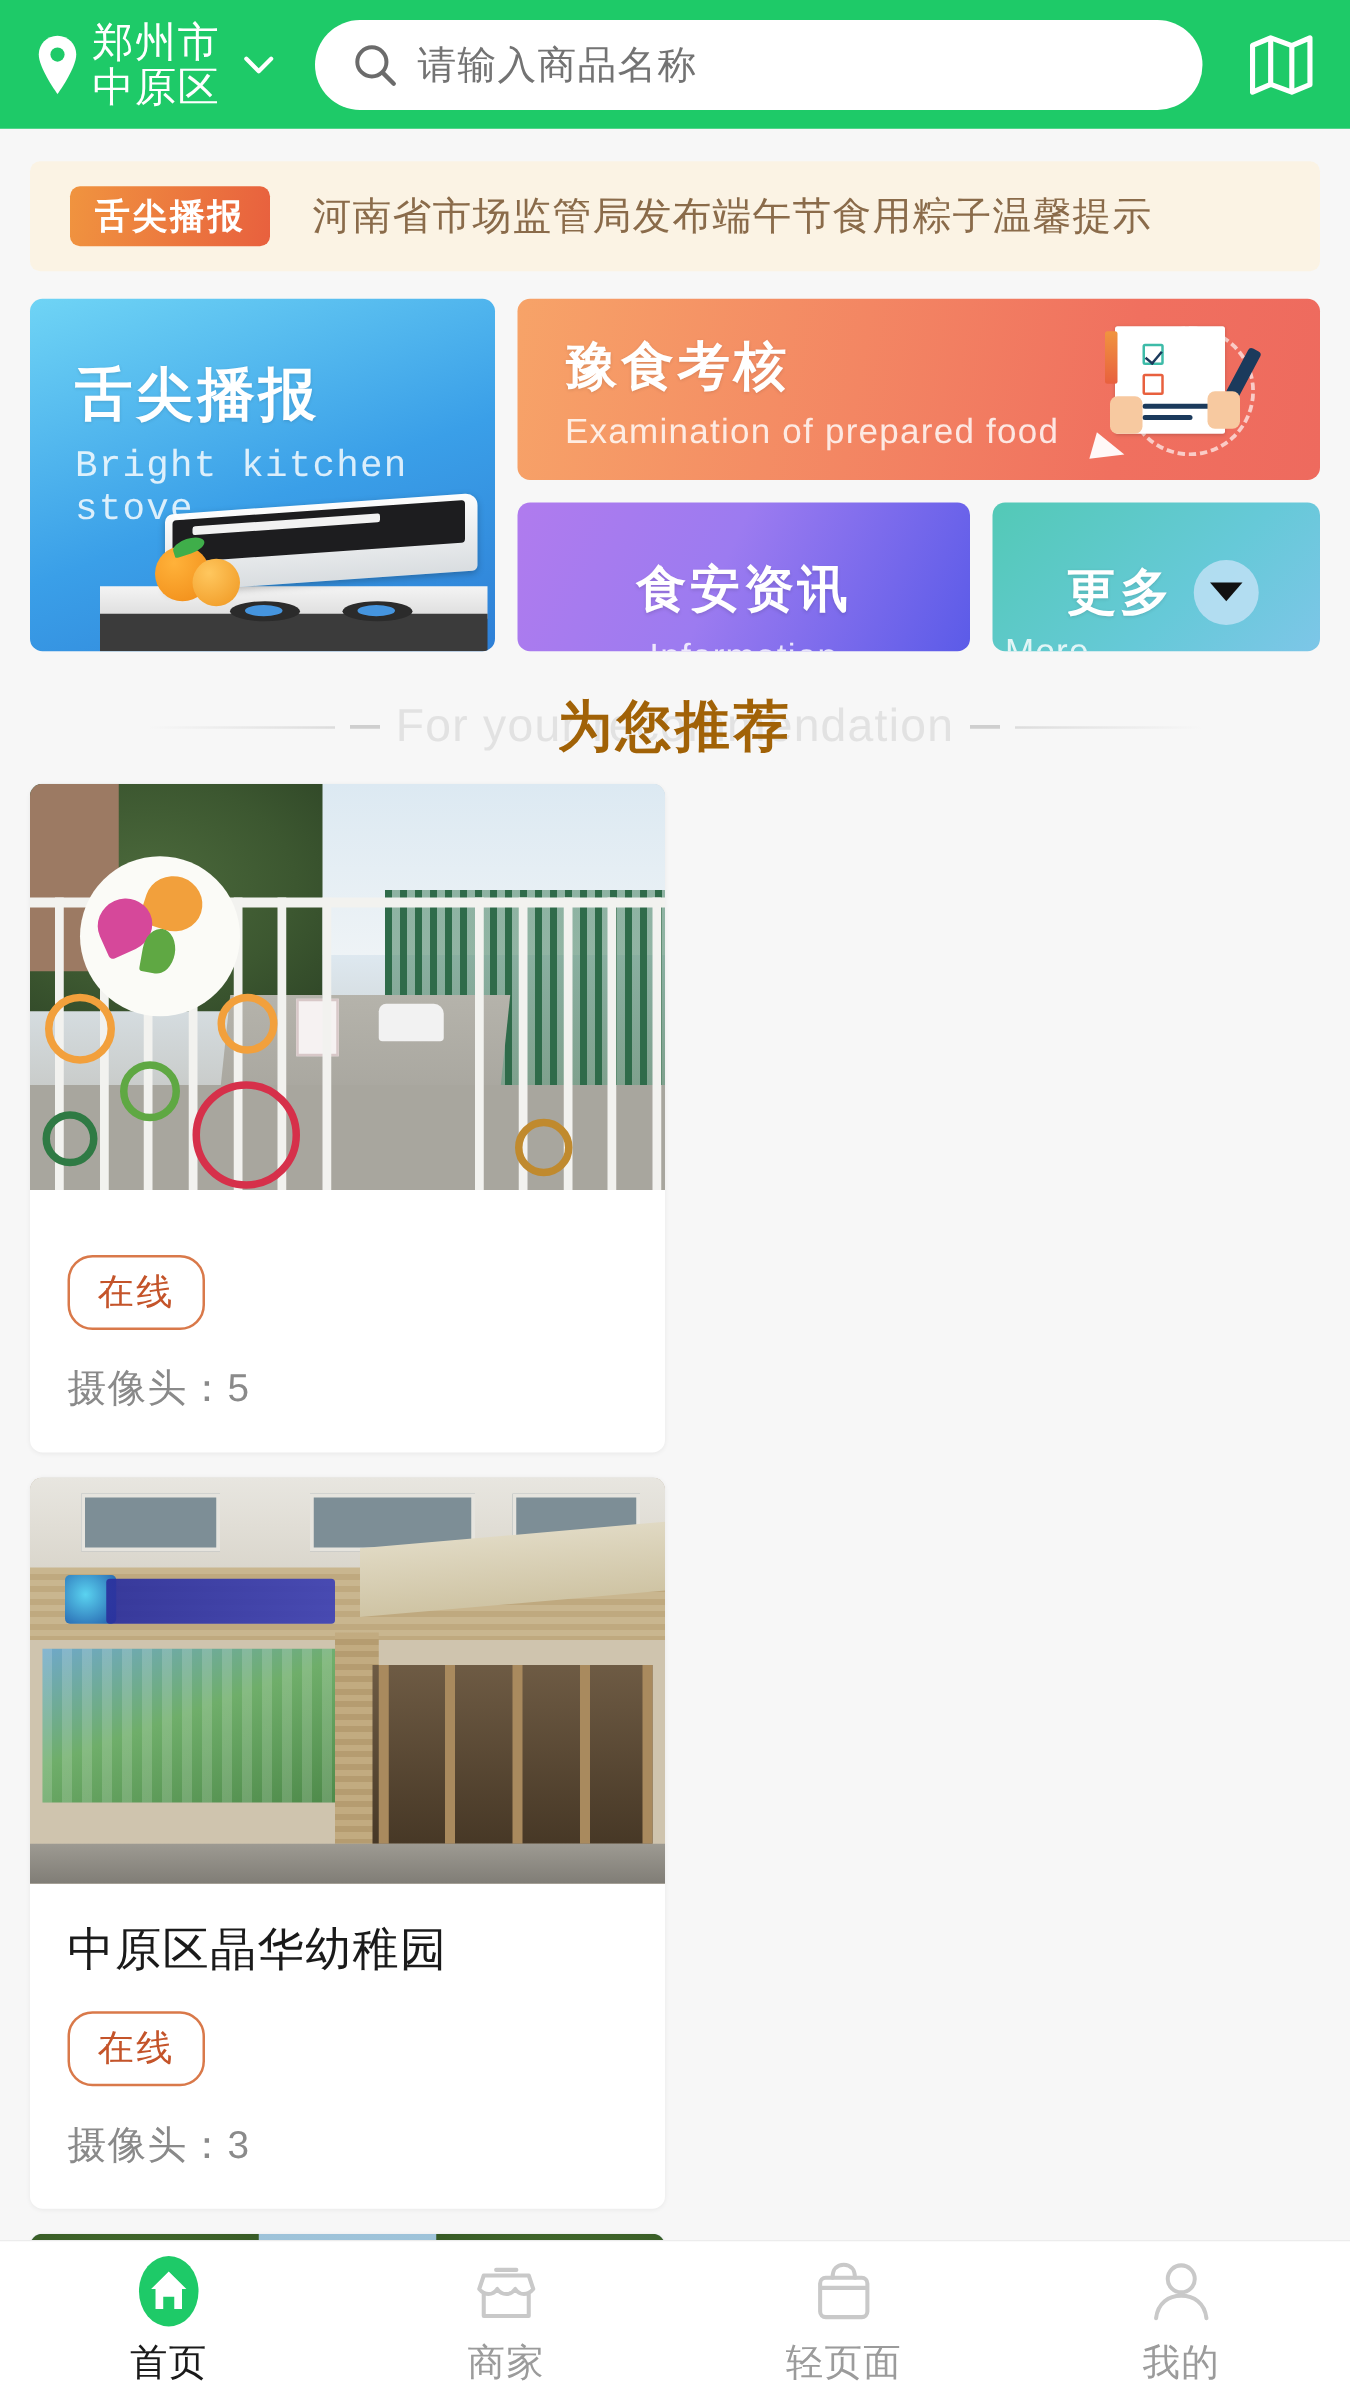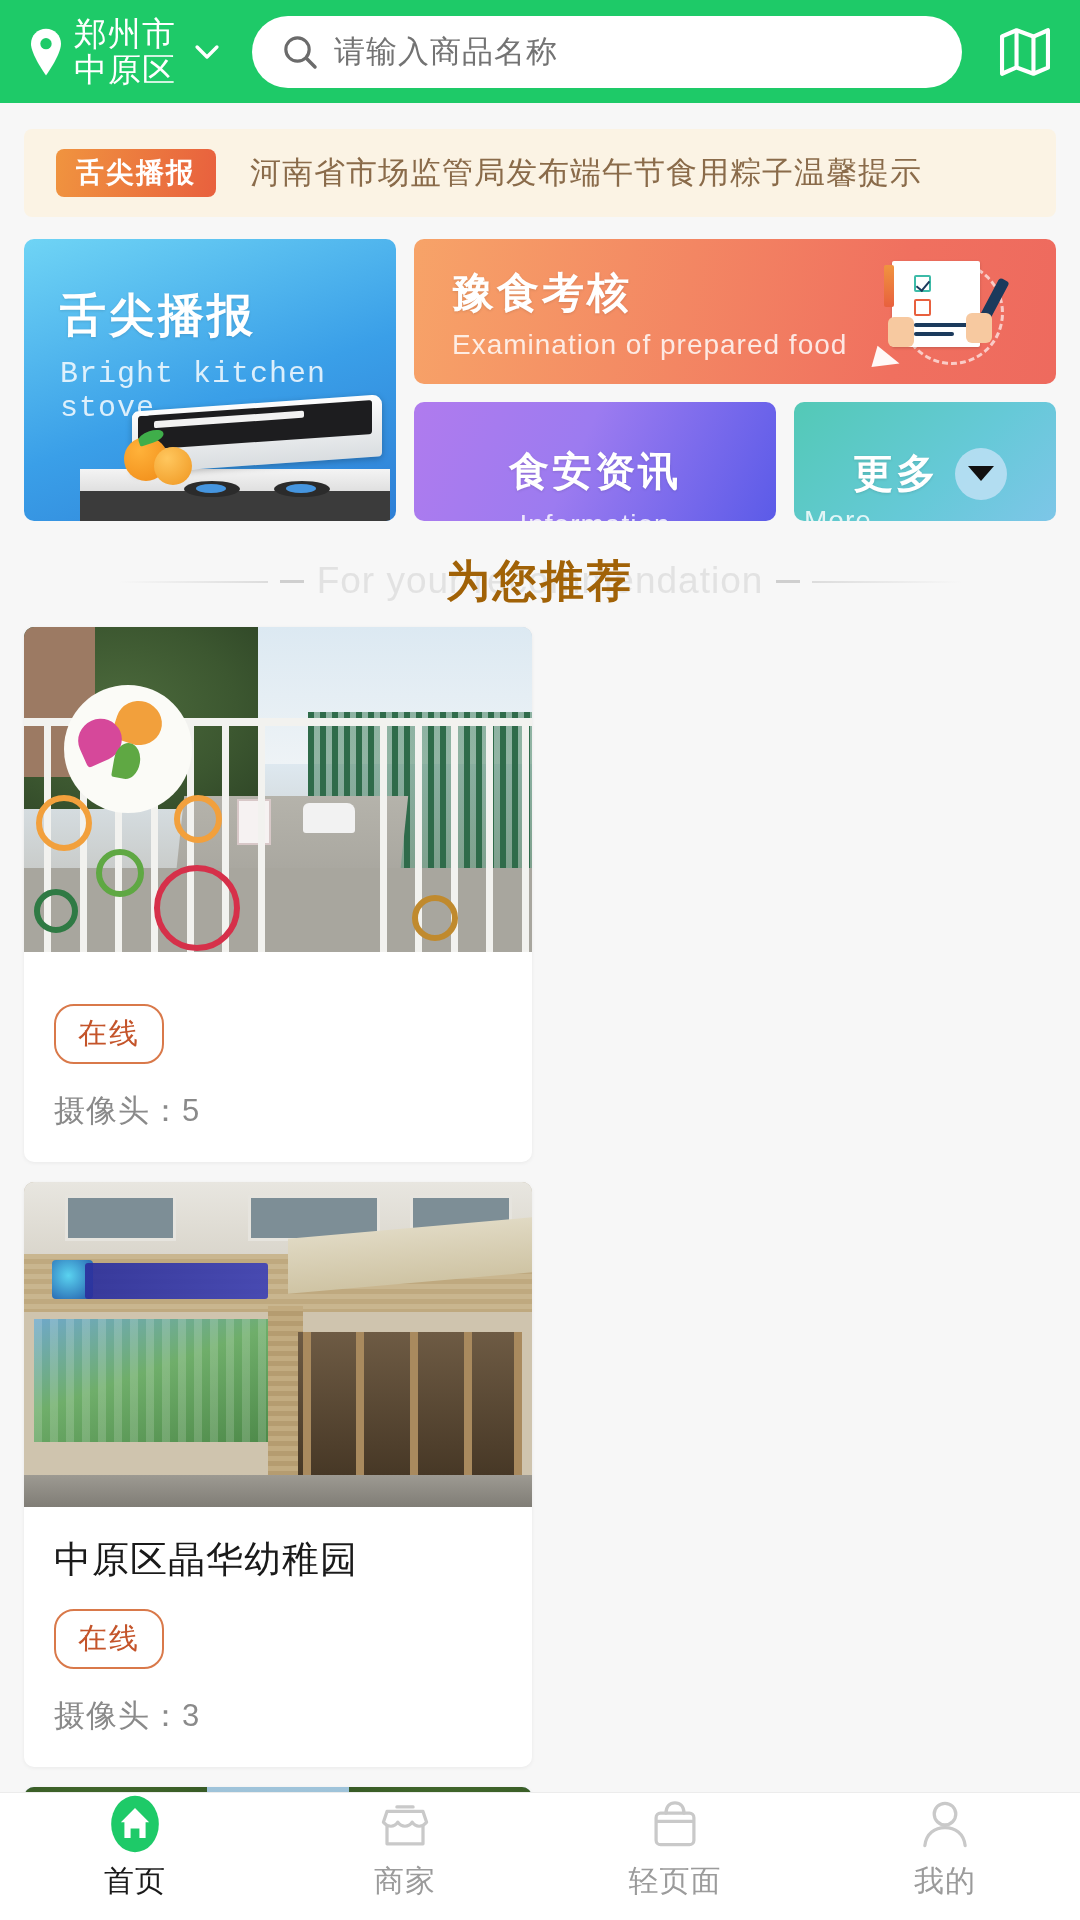--- a/index.html
+++ b/index.html
@@ -229,21 +229,21 @@
   .p3 .arch2 { position:absolute; left:21%; right:21%; top:12%; height:34%;
               border:7px solid #7c6a52; border-bottom:none;
               border-radius:50% 50% 0 0 / 100% 100% 0 0; }
   .p3 .ch { position:absolute; width:44px; height:44px; border-radius:6px; }
   .p3 .lantern { position:absolute; width:38px; height:32px; border-radius:50%;
               background:radial-gradient(circle at 40% 35%,#f0564a,#c62a22); }
 
   
   .tabbar {
     position:absolute; left:0; right:0; bottom:0; height:128px; background:#fff;
-    border-top:1px solid #ececec; display:flex; align-items:flex-start;
+    border-top:1px solid #ececec; display:flex; align-items:center;
   }
   .tab { flex:1; display:flex; flex-direction:column; align-items:center; gap:6px; }
   .tab-ico { width:62px; height:62px; display:flex; align-items:center; justify-content:center; }
   .tab-label { font-size:30px; color:#9b9b9b; letter-spacing:1px; }
   .tab.active .tab-label { color:#1a1a1a; }
 </style>
 </head>
 <body>
 
 <div class="phone">

